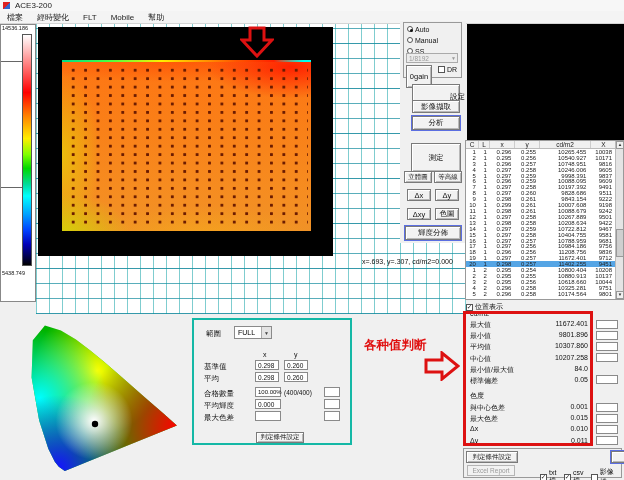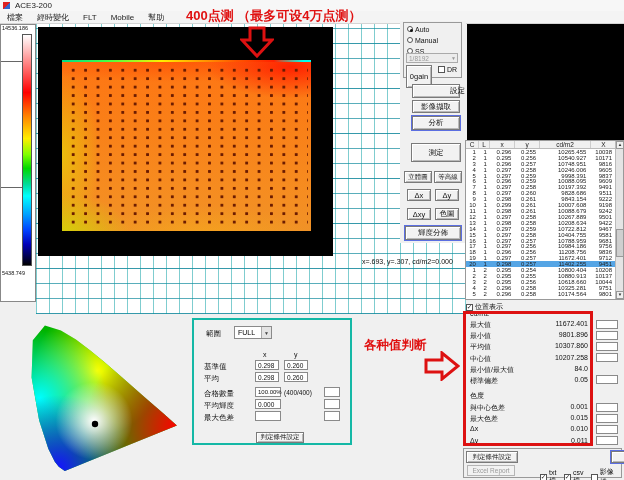--- a/index.html
+++ b/index.html
@@ -149,21 +149,20 @@
   </div>
 
   <div id="heatmap">
     <div id="hm-surface">
       <div id="hm-topband"></div>
       <div id="hm-dots"></div>
     </div>
   </div>
   <span id="hm-status">x=.693, y=.307, cd/m2=0.000</span>
 
-  <span class="annot-text" id="annot-top">400点测 （最多可设4万点测）</span>
   <svg class="annot-arrow" style="left:240px;top:26px;" width="34" height="32" viewBox="0 0 34 32">
     <path d="M10 2 L24 2 L24 14 L32 14 L17 30 L2 14 L10 14 Z" fill="none" stroke="#dd1111" stroke-width="3"></path>
   </svg>
 
   <div id="ctrl-col"></div>
   <div id="mode-box">
     <div id="mode-group">
         <div class="mode-row">
           <span class="radio sel"></span>
           <span class="mode-lbl">Auto</span>
@@ -181,24 +180,24 @@
   <div id="gain-select">
     <span>1/8192</span>
     <span class="arrow">▼</span>
   </div>
   <div class="btn" id="gain-btn">0gain</div>
   <div id="dr-check">
     <span class="cb"></span>
     <span class="cblbl">DR</span>
   </div>
 
-  <div class="btn" style="left:412px;top:84px;width:48px;height:14px;padding-left:43px;">設定</div>
+  <div class="btn" style="left:412px;top:84px;width:48px;height:25px;padding-left:43px;">設定</div>
   <div class="btn" style="left:412px;top:100px;width:48px;height:13px;">影像擷取</div>
   <div class="btn focus" style="left:412px;top:116px;width:48px;height:14px;">分析</div>
-  <div class="btn" style="left:411px;top:143px;width:50px;height:19px;">測定</div>
+  <div class="btn" style="left:411px;top:143px;width:50px;height:29px;">測定</div>
   <div class="btn" style="left:404px;top:171px;width:28px;height:12px;font-size:6.5px;">立體圖</div>
   <div class="btn" style="left:434px;top:171px;width:28px;height:12px;font-size:6.5px;">等高線</div>
   <div class="btn" style="left:407px;top:189px;width:24px;height:12px;">Δx</div>
   <div class="btn" style="left:435px;top:189px;width:24px;height:12px;">Δy</div>
   <div class="btn" style="left:407px;top:208px;width:24px;height:12px;">Δxy</div>
   <div class="btn" style="left:435px;top:208px;width:24px;height:12px;">色圖</div>
   <div class="btn focus" style="left:405px;top:226px;width:56px;height:14px;">輝度分佈</div>
 
   <div id="preview"></div>
 

